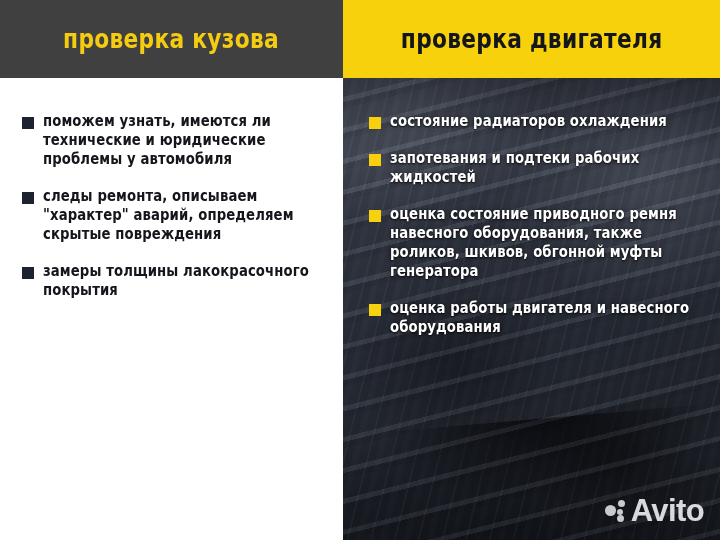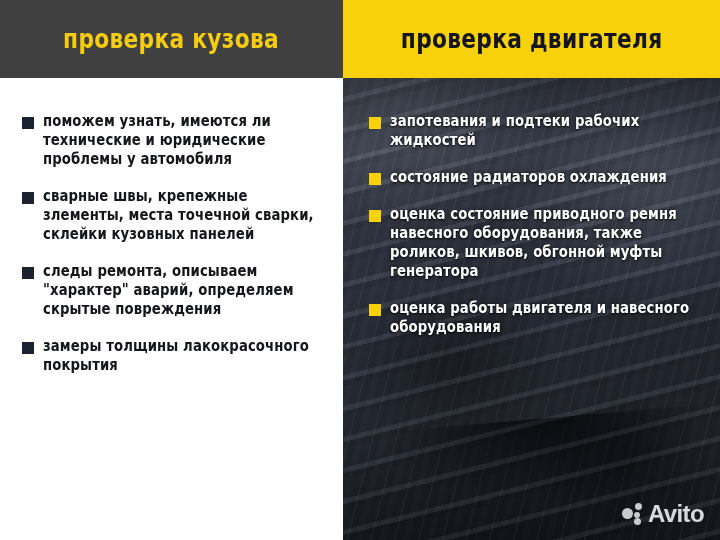--- a/index.html
+++ b/index.html
@@ -163,21 +163,21 @@
     border-radius: 50%;
     background: #d8dade;
   }
   .wm-dots i.d1 { width: 11px; height: 11px; left: 0;    top: 5px;  }
   .wm-dots i.d2 { width: 7px;  height: 7px;  left: 13px; top: 0;    }
   .wm-dots i.d3 { width: 6px;  height: 6px;  left: 12px; top: 9px;  }
   .wm-dots i.d4 { width: 7px;  height: 7px;  left: 12px; top: 15px; }
   .wm-text {
     font-family: "Liberation Sans", sans-serif;
     font-weight: 700;
-    font-size: 24px;
+    font-size: 31px;
     line-height: 1;
     color: #e8eaee;
     letter-spacing: -0.6px;
   }
 </style>
 </head>
 <body>
 
 <div class="poster">
 
@@ -187,24 +187,20 @@
       <div class="hdr-title">проверка кузова</div>
     </div>
 
     <div class="list list-left">
 
       <div class="item">
         <span class="bullet bullet-dark"></span>
         <span class="item-text">поможем узнать, имеются ли технические и юридические проблемы у автомобиля</span>
       </div>
 
-      <div class="item">
-        <span class="bullet bullet-dark"></span>
-        <span class="item-text">сварные швы, крепежные злементы, места точечной сварки, склейки кузовных панелей</span>
-      </div>
 
       <div class="item">
         <span class="bullet bullet-dark"></span>
         <span class="item-text">следы ремонта, описываем "характер" аварий, определяем скрытые повреждения</span>
       </div>
 
       <div class="item">
         <span class="bullet bullet-dark"></span>
         <span class="item-text">замеры толщины лакокрасочного покрытия</span>
       </div>
@@ -220,26 +216,26 @@
     <div class="photo-shade-top"></div>
 
     <div class="hdr hdr-right">
       <div class="hdr-title">проверка двигателя</div>
     </div>
 
     <div class="list list-right">
 
       <div class="item">
         <span class="bullet bullet-yellow"></span>
+        <span class="item-text">состояние радиаторов охлаждения</span>
+      </div>
+
+      <div class="item">
+        <span class="bullet bullet-yellow"></span>
         <span class="item-text">запотевания и подтеки рабочих жидкостей</span>
-      </div>
-
-      <div class="item">
-        <span class="bullet bullet-yellow"></span>
-        <span class="item-text">состояние радиаторов охлаждения</span>
       </div>
 
       <div class="item">
         <span class="bullet bullet-yellow"></span>
         <span class="item-text">оценка состояние приводного ремня навесного оборудования, также роликов, шкивов, обгонной муфты генератора</span>
       </div>
 
       <div class="item">
         <span class="bullet bullet-yellow"></span>
         <span class="item-text">оценка работы двигателя и навесного оборудования</span>

